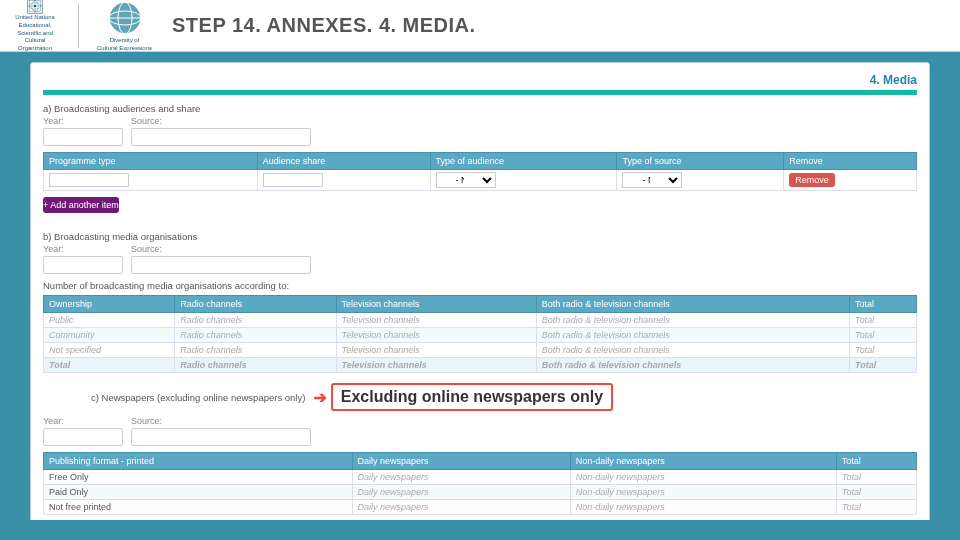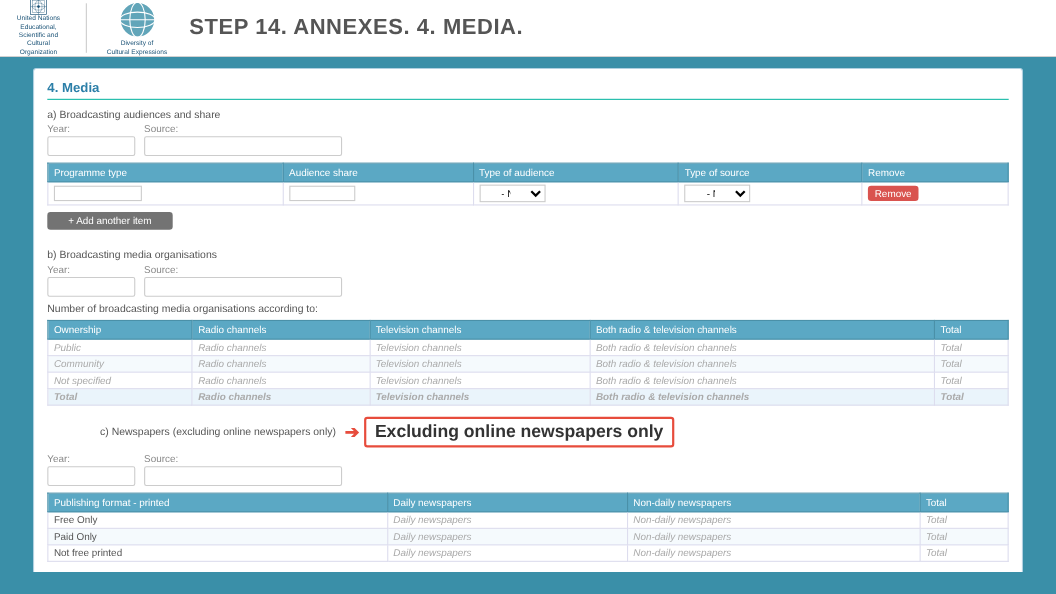--- a/index.html
+++ b/index.html
@@ -71,22 +71,23 @@
       border-radius: 3px;
       padding: 10px 12px;
       width: 100%;
     }
 
     .section-title {
       font-size: 12px;
       font-weight: bold;
       color: #2c7fa8;
       margin-bottom: 8px;
-      border-bottom: 1px solid #14b8a6;
+      border-bottom: 5px solid #14b8a6;
       padding-bottom: 3px;
+      text-align: right;
     }
 
     .row-label {
       font-size: 9.5px;
       color: #555;
       margin-bottom: 2px;
     }
 
     .inline-fields {
       display: flex;
@@ -134,25 +135,25 @@
     }
     .data-table tr:nth-child(even) td {
       background: #f5fafd;
     }
     .data-table tr.total-row td {
       background: #eaf4fb;
       font-weight: bold;
     }
 
     .add-btn {
-      background: #737373;
+      background: #701a75;
       color: #fff;
       border: none;
       border-radius: 3px;
-      padding: 3px 19px;
+      padding: 3px 0;
       font-size: 9px;
       cursor: pointer;
       margin-bottom: 8px;
     }
     .remove-btn {
       background: #d9534f;
       color: #fff;
       border: none;
       border-radius: 3px;
       padding: 2px 6px;

